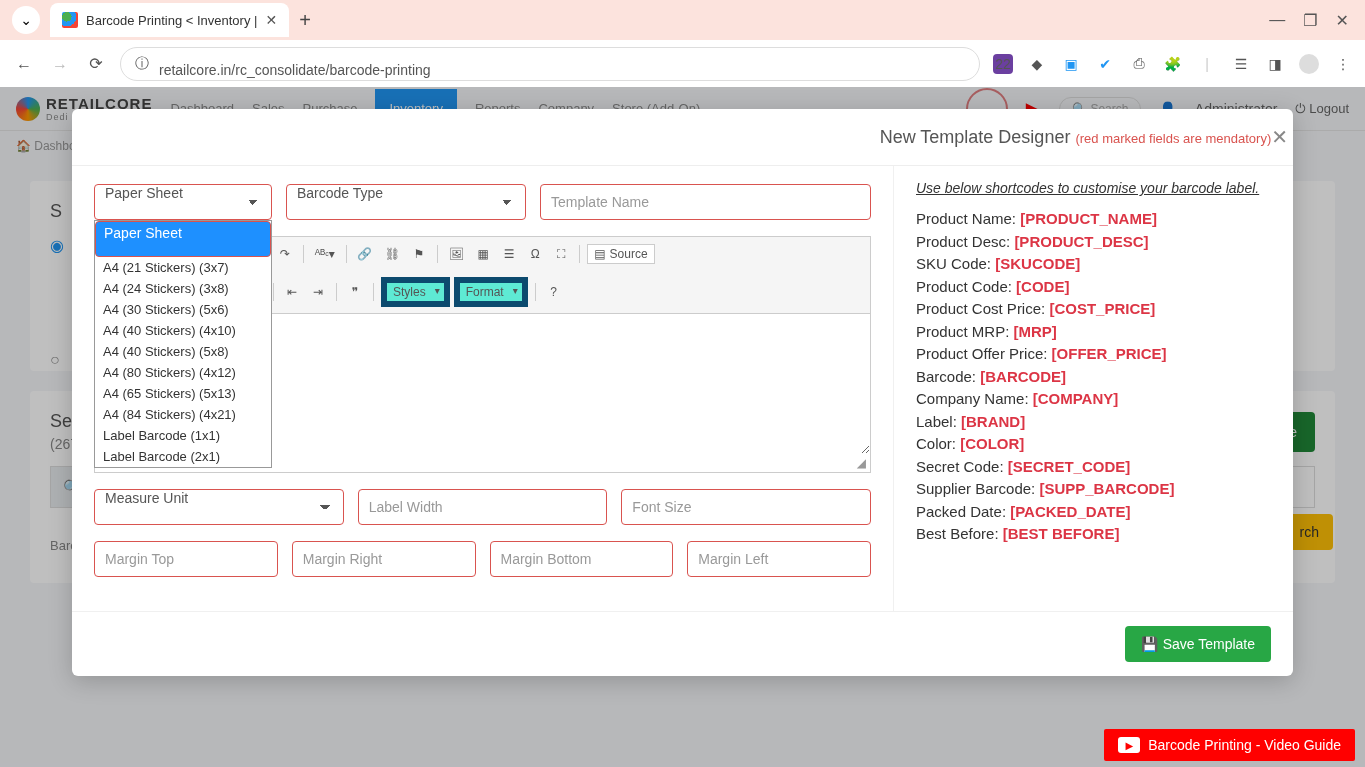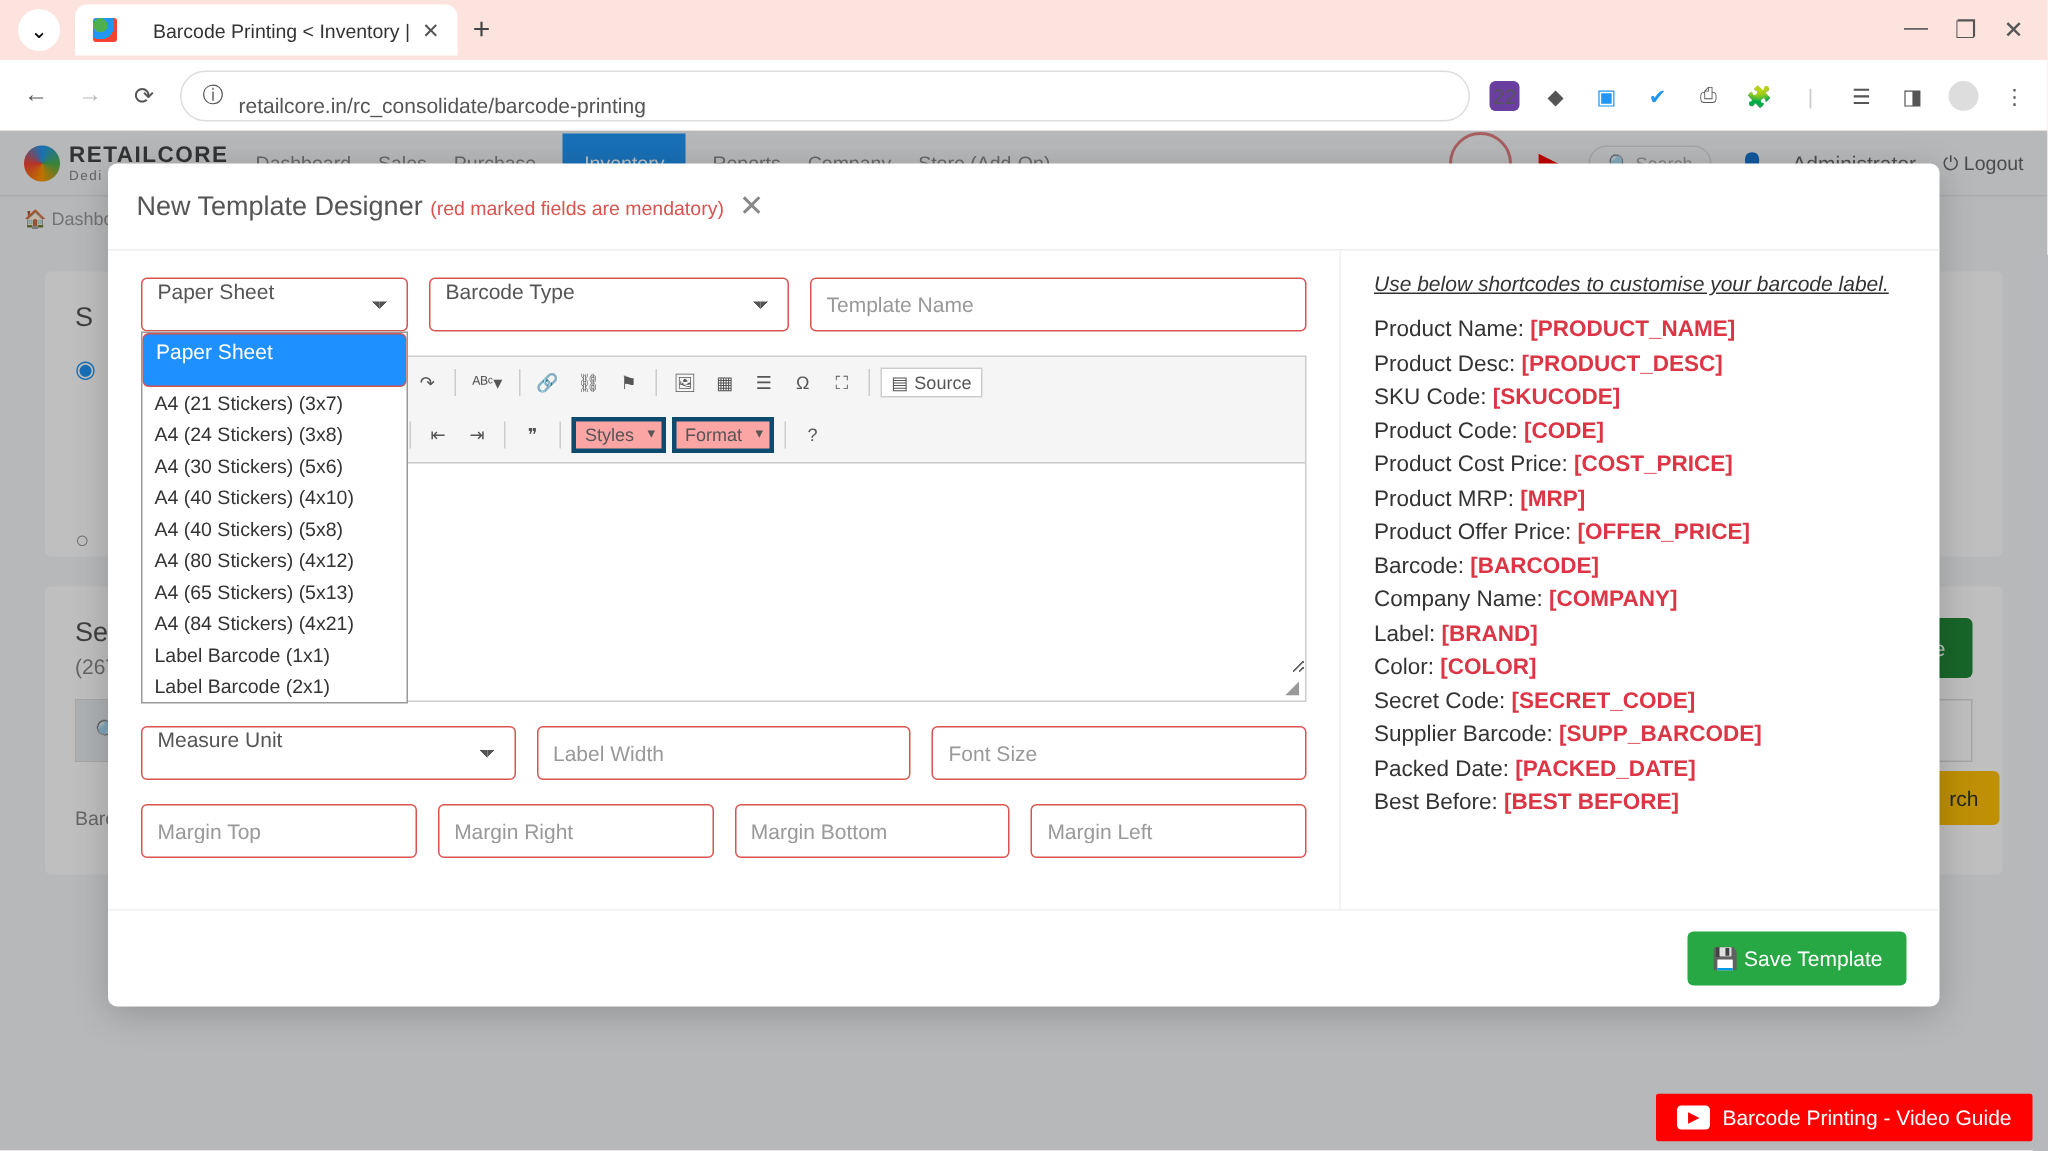--- a/index.html
+++ b/index.html
@@ -4,21 +4,21 @@
 <style>
 * { box-sizing: border-box; margin: 0; padding: 0; }
 body { font-family: Arial, sans-serif; background: #fce3dd; overflow: hidden; }
 
 
 .browser-chrome { height: 87px; background: #fce3dd; }
 .tab-bar { height: 40px; display: flex; align-items: center; padding: 0 8px; }
 .tab-bar .down-arrow { width: 28px; height: 28px; background: #fff; border-radius: 50%; display: flex; align-items: center; justify-content: center; margin: 0 4px; font-size: 14px; }
 .tab { background: #fff; height: 34px; border-radius: 8px 8px 0 0; display: flex; align-items: center; padding: 0 12px; gap: 8px; margin-left: 6px; min-width: 220px; }
 .tab .favicon { width: 16px; height: 16px; border-radius: 2px; display: inline-block; background: radial-gradient(circle at 30% 30%, #4caf50 0 30%, #2196f3 30% 60%, #f44336 60% 100%); }
-.tab .tab-title { font-size: 13px; color: #333; white-space: nowrap; overflow: hidden; text-overflow: ellipsis; flex: 1; margin-left: 16px; }
+.tab .tab-title { font-size: 13px; color: #333; white-space: nowrap; overflow: hidden; text-overflow: ellipsis; flex: 1; }
 .tab .tab-close { font-size: 14px; color: #555; cursor: pointer; }
 .tab-add { margin-left: 10px; color: #444; font-size: 20px; }
 .addr-bar { height: 47px; background: #fff; display: flex; align-items: center; padding: 0 12px; gap: 12px; }
 .addr-bar .nav-icon { color: #555; font-size: 16px; width: 24px; text-align: center; }
 .addr-bar .nav-icon.disabled { color: #bbb; }
 .url-field { flex: 1; height: 34px; border: 1px solid #ddd; border-radius: 17px; display: flex; align-items: center; padding: 0 14px; gap: 10px; max-width: 860px; }
 .url-field .secure { color: #555; font-size: 14px; }
 .url-field .url-text { font-size: 14px; color: #555; margin-top: 12px; }
 .toolbar-icons { display: flex; gap: 14px; margin-left: auto; align-items: center; }
 .toolbar-icons span { width: 20px; height: 20px; display: inline-flex; align-items: center; justify-content: center; font-size: 14px; color: #555; }
@@ -50,21 +50,21 @@
 .filter-row .seg { border-right: 1px solid #ddd; padding: 12px; font-size: 14px; color: #666; }
 .filter-row .seg.icon-seg { background: #e9ecef; width: 44px; text-align: center; }
 .filter-row .seg:last-child { border-right: none; }
 .tbl-head { display: flex; margin-top: 20px; font-size: 13px; color: #888; padding: 10px 0; }
 .tbl-head > div { flex: 1; }
 
 .dim-overlay { position: absolute; inset: 0; background: rgba(0,0,0,0.25); }
 
 
 .modal { position: absolute; left: 72px; right: 72px; top: 109px; background: #fff; border-radius: 6px; box-shadow: 0 5px 25px rgba(0,0,0,0.2); }
-.modal-header { padding: 16px 19px; display: flex; align-items: center; justify-content: flex-start; border-bottom: 1px solid #eee; gap: 10px; }
+.modal-header { padding: 16px 5px; display: flex; align-items: center; justify-content: flex-end; border-bottom: 1px solid #eee; }
 .modal-header h2 { font-size: 18px; font-weight: normal; color: #555; }
 .modal-header h2 .sub { color: #d9534f; font-size: 13px; }
 .modal-header .close { color: #888; font-size: 20px; cursor: pointer; }
 .modal-body { display: flex; }
 .left-col { flex: 1; padding: 18px 22px; }
 .right-col { width: 400px; padding: 14px 22px; border-left: 1px solid #f0f0f0; }
 
 .form-row { display: flex; gap: 14px; margin-bottom: 16px; }
 .sel, .inp { height: 36px; border: 1px solid #d9534f; border-radius: 4px; padding: 0 10px; font-size: 14px; color: #555; background: #fff; width: 100%; }
 .sel { appearance: none; background-image: linear-gradient(45deg, transparent 50%, #555 50%), linear-gradient(135deg, #555 50%, transparent 50%); background-position: calc(100% - 18px) 15px, calc(100% - 13px) 15px; background-size: 5px 5px, 5px 5px; background-repeat: no-repeat; }
@@ -77,21 +77,21 @@
 .dropdown-open { position: relative; }
 .dd-list { position: absolute; top: 36px; left: 0; width: 178px; background: #fff; border: 1px solid #999; z-index: 20; font-size: 13px; }
 .dd-list .opt { padding: 3px 8px; color: #333; cursor: pointer; }
 .dd-list .opt.sel { background: #1e90ff; color: #fff; }
 
 
 .editor { border: 1px solid #ccc; }
 .ed-toolbar { background: #f5f5f5; border-bottom: 1px solid #ccc; padding: 6px 8px; display: flex; flex-wrap: wrap; gap: 4px; align-items: center; font-size: 12px; color: #555; }
 .ed-toolbar .btn { min-width: 22px; height: 22px; display: inline-flex; align-items: center; justify-content: center; border: 1px solid transparent; cursor: pointer; padding: 0 3px; }
 .ed-toolbar .sep { width: 1px; height: 18px; background: #ccc; margin: 0 3px; }
-.ed-toolbar .dd { border: 3px solid #0c4a6e; padding: 2px 18px 2px 6px; background: #fca5a5; position: relative; }
+.ed-toolbar .dd { border: 6px solid #0c4a6e; padding: 2px 18px 2px 6px; background: #5eead4; position: relative; }
 .ed-toolbar .dd::after { content: '▾'; position: absolute; right: 4px; font-size: 10px; }
 .ed-toolbar .source { border: 1px solid #ccc; padding: 2px 6px; background: #fff; display: flex; gap: 4px; }
 .ed-content { height: 140px; resize: vertical; overflow: auto; }
 .ed-resize { text-align: right; padding: 2px 4px; color: #999; font-size: 12px; }
 
 .shortcodes-head { font-style: italic; text-decoration: underline; font-size: 14px; color: #333; margin-bottom: 14px; }
 .sc-line { font-size: 15px; color: #333; margin: 5.5px 0; }
 .sc-line .code { color: #dc3545; font-weight: bold; }
 
 .modal-footer { padding: 14px 22px; text-align: right; border-top: 1px solid #f0f0f0; }

